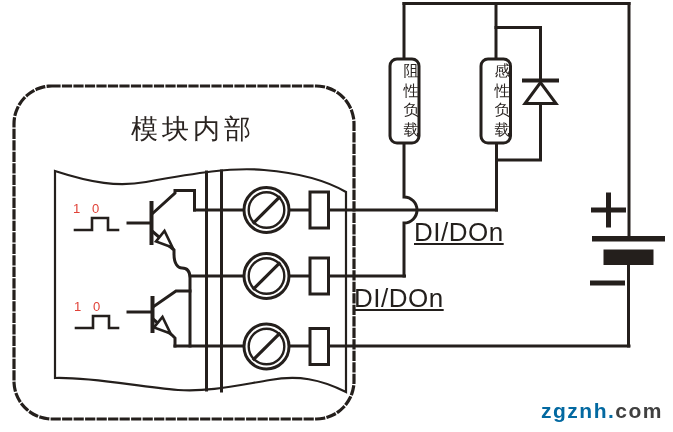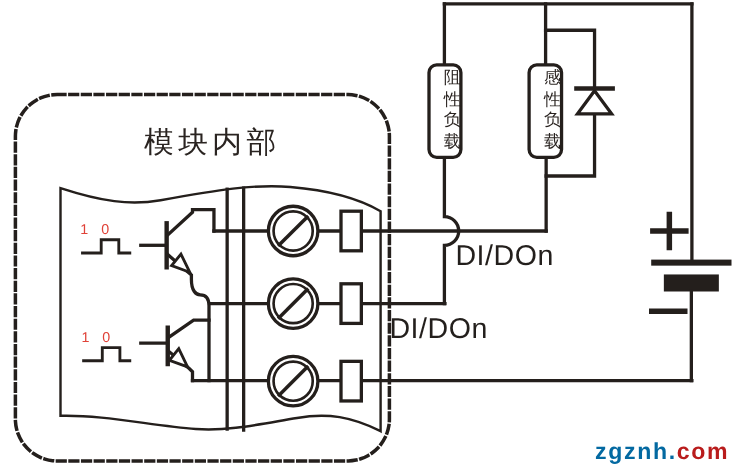--- a/index.html
+++ b/index.html
@@ -3,25 +3,25 @@
 <meta charset="utf-8">
 <style>
   html,body{margin:0;padding:0;background:#ffffff;}
   #stage{position:relative;width:673px;height:432px;background:#ffffff;overflow:hidden;
          font-family:"Liberation Sans", sans-serif;}
   #stage svg{position:absolute;left:0;top:0;}
   .txt{position:absolute;color:#262019;white-space:nowrap;}
   .module-title{font-family:Liberation Serif, serif;font-size:27px;letter-spacing:4px;color:#2a2421;}
   .load-label{font-family:"Liberation Serif", serif;font-size:15.5px;line-height:19.5px;
               width:29px;text-align:right;word-break:break-all;white-space:normal;color:#2a2421;}
-  .port-label{font-size:26px;color:#231f1c;letter-spacing:0.5px;}
+  .port-label{font-size:26px;color:#231f1c;letter-spacing:0.5px;text-decoration:underline;}
   .bit{font-size:13px;color:#e04238;}
   .watermark{font-size:21px;font-weight:bold;letter-spacing:1.5px;}
   .wm-red{color:#0369a1;}
-  .wm-black{color:#b91c1c;}
+  .wm-black{color:#404040;}
 </style>
 </head>
 <body>
 
 <div id="stage">
 
   <svg width="673" height="432" viewBox="0 0 673 432">
     <g fill="none" stroke="#241f1c" stroke-width="3" stroke-linecap="square" stroke-linejoin="miter">
 
       <rect x="14" y="86" width="340" height="333" rx="38" stroke-width="3.2" stroke-dasharray="7 4.5"></rect>

